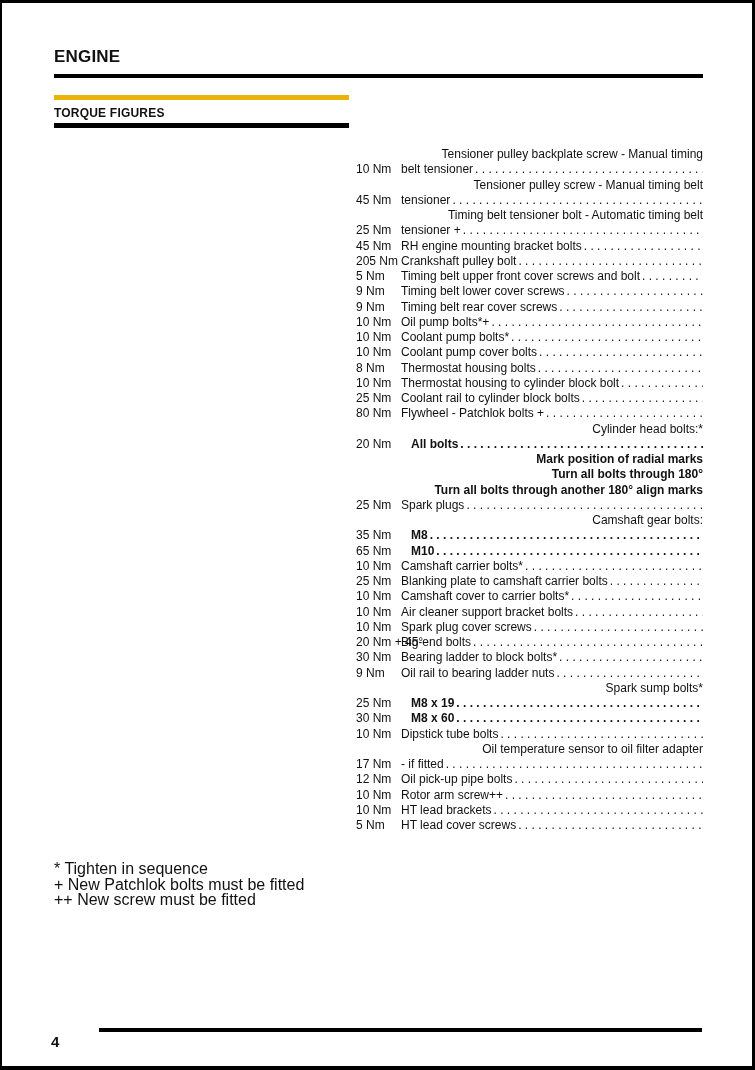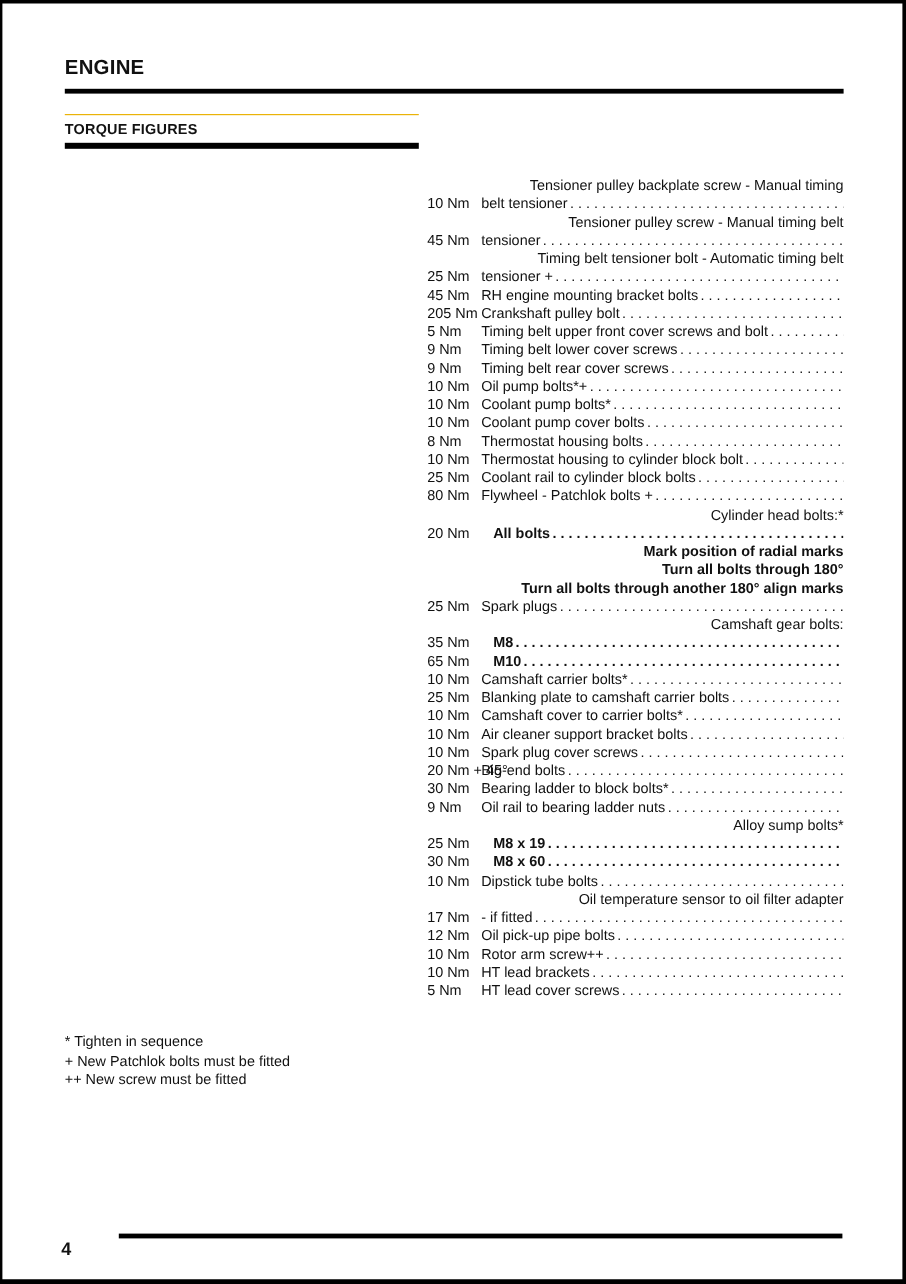--- a/index.html
+++ b/index.html
@@ -31,21 +31,21 @@
     position: absolute;
     left: 52px; top: 71px;
     width: 649px; height: 4px;
     background: #000;
   }
 
   .section-head {
     position: absolute;
     left: 52px; top: 92px;
     width: 295px;
-    border-top: 1px solid #eab308;
+    border-top: 5px solid #eab308;
     border-bottom: 5px solid #000;
     padding: 3px 0 2px 0;
   }
   .section-head span {
     font-size: 12px;
     font-weight: bold;
     line-height: 15px;
     letter-spacing: 0.2px;
   }
 
@@ -83,21 +83,21 @@
     left: 302px;
     top: 0;
   }
 
   .footnotes {
     position: absolute;
     left: 52px; top: 858px;
     width: 649px;
   }
   .footnotes div {
-    font-size: 12px;
+    font-size: 16px;
     line-height: 15.5px;
     white-space: nowrap;
   }
 
   .footer-rule {
     position: absolute;
     left: 97px; top: 1025px;
     width: 603px; height: 4px;
     background: #000;
   }
@@ -256,21 +256,21 @@
         </span><span class="val">20 Nm + 45°</span></div>
       <div class="row"><span class="left has-val">
           <span class="lbl">Bearing ladder to block bolts*</span>
           <span class="dots"> . . . . . . . . . . . . . . . . . . . . . . . . . . . . . . . . . . . . . . . . . . . . . . . . . . . . . . . . . . . .</span>
         </span><span class="val">30 Nm</span></div>
       <div class="row"><span class="left has-val">
           <span class="lbl">Oil rail to bearing ladder nuts</span>
           <span class="dots"> . . . . . . . . . . . . . . . . . . . . . . . . . . . . . . . . . . . . . . . . . . . . . . . . . . . . . . . . . . . .</span>
         </span><span class="val">9 Nm</span></div>
       <div class="row"><span class="left">
-          <span class="lbl">Alloy sump bolts*</span>
+          <span class="lbl">Spark sump bolts*</span>
         </span></div>
       <div class="row ind"><span class="left has-val">
           <span class="lbl">M8 x 19</span>
           <span class="dots"> . . . . . . . . . . . . . . . . . . . . . . . . . . . . . . . . . . . . . . . . . . . . . . . . . . . . . . . . . . . .</span>
         </span><span class="val">25 Nm</span></div>
       <div class="row ind"><span class="left has-val">
           <span class="lbl">M8 x 60</span>
           <span class="dots"> . . . . . . . . . . . . . . . . . . . . . . . . . . . . . . . . . . . . . . . . . . . . . . . . . . . . . . . . . . . .</span>
         </span><span class="val">30 Nm</span></div>
       <div class="row"><span class="left has-val">

